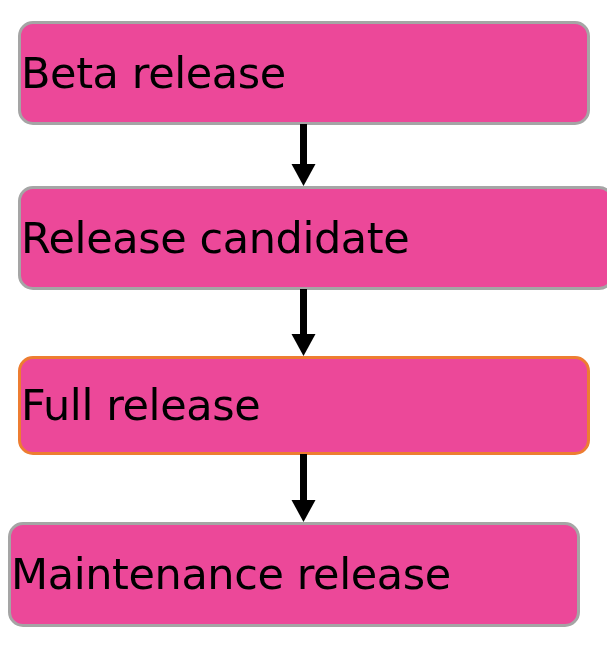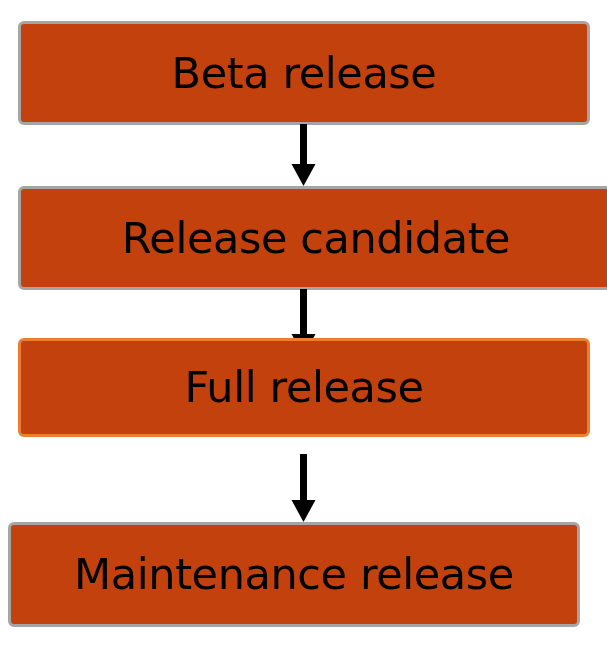--- a/index.html
+++ b/index.html
@@ -11,27 +11,26 @@
     position: relative;
     width: 607px;
     height: 652px;
     background: #ffffff;
     overflow: hidden;
     font-family: "DejaVu Sans", "Liberation Sans", sans-serif;
   }
   .node {
     position: absolute;
     box-sizing: border-box;
-    background: #c2410c;
+    background: #ec4899;
     border-style: solid;
     border-width: 3px;
-    border-radius: 6px;
+    border-radius: 15px;
     display: flex;
     align-items: center;
-    justify-content: center;
   }
   .node-label {
     font-size: 43px;
     line-height: 1;
     color: #000000;
     white-space: nowrap;
     letter-spacing: -0.4px;
     font-weight: 400;
   }
   .node.default {
@@ -61,21 +60,21 @@
 
   <div class="node default" style="left:18px; top:186px; width:596px; height:104px;">
     <span class="node-label">Release candidate</span>
   </div>
 
   <svg class="edge" style="left:288px; top:289px;" width="32" height="70" viewBox="0 0 32 70">
     <line x1="15.5" y1="0" x2="15.5" y2="47" stroke="#000000" stroke-width="7"></line>
     <polygon points="3.5,45 27.5,45 15.5,67" fill="#000000"></polygon>
   </svg>
 
-  <div class="node accent" style="left:18px; top:338px; width:572px; height:99px;">
+  <div class="node accent" style="left:18px; top:356px; width:572px; height:99px;">
     <span class="node-label">Full release</span>
   </div>
 
   <svg class="edge" style="left:288px; top:454px;" width="32" height="71" viewBox="0 0 32 71">
     <line x1="15.5" y1="0" x2="15.5" y2="48" stroke="#000000" stroke-width="7"></line>
     <polygon points="3.5,46 27.5,46 15.5,68" fill="#000000"></polygon>
   </svg>
 
   <div class="node default" style="left:8px; top:522px; width:572px; height:105px;">
     <span class="node-label">Maintenance release</span>

